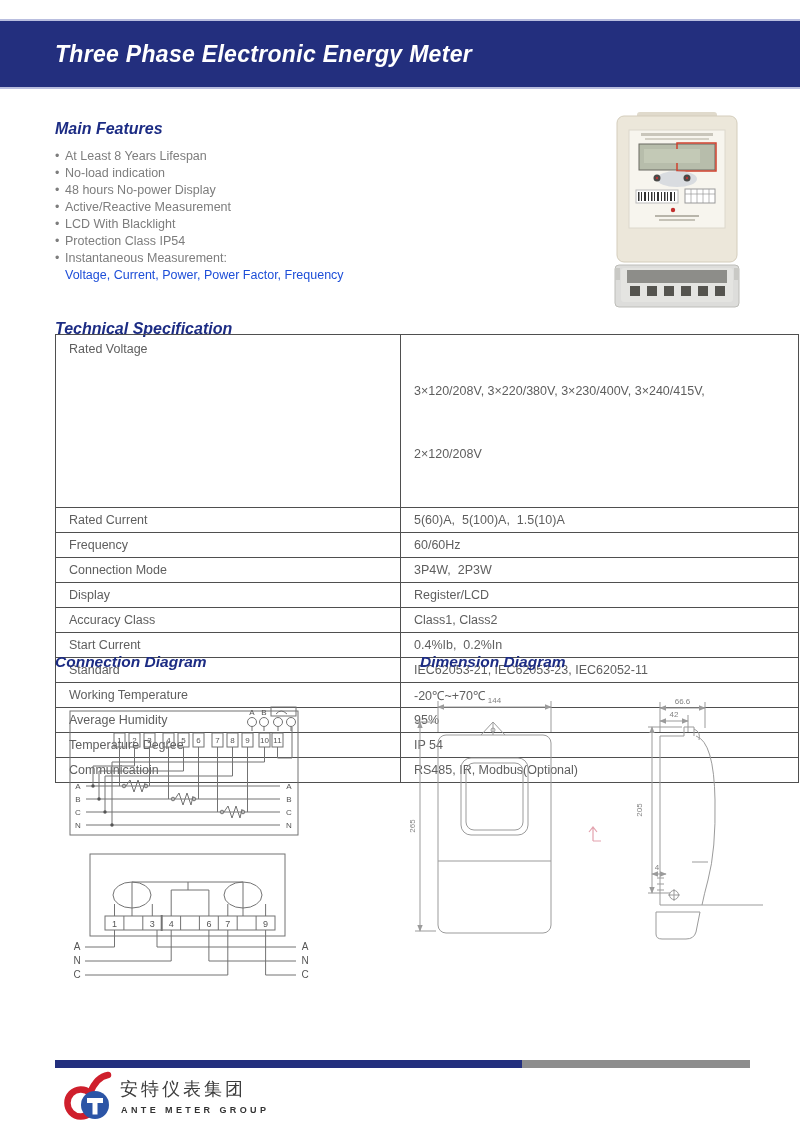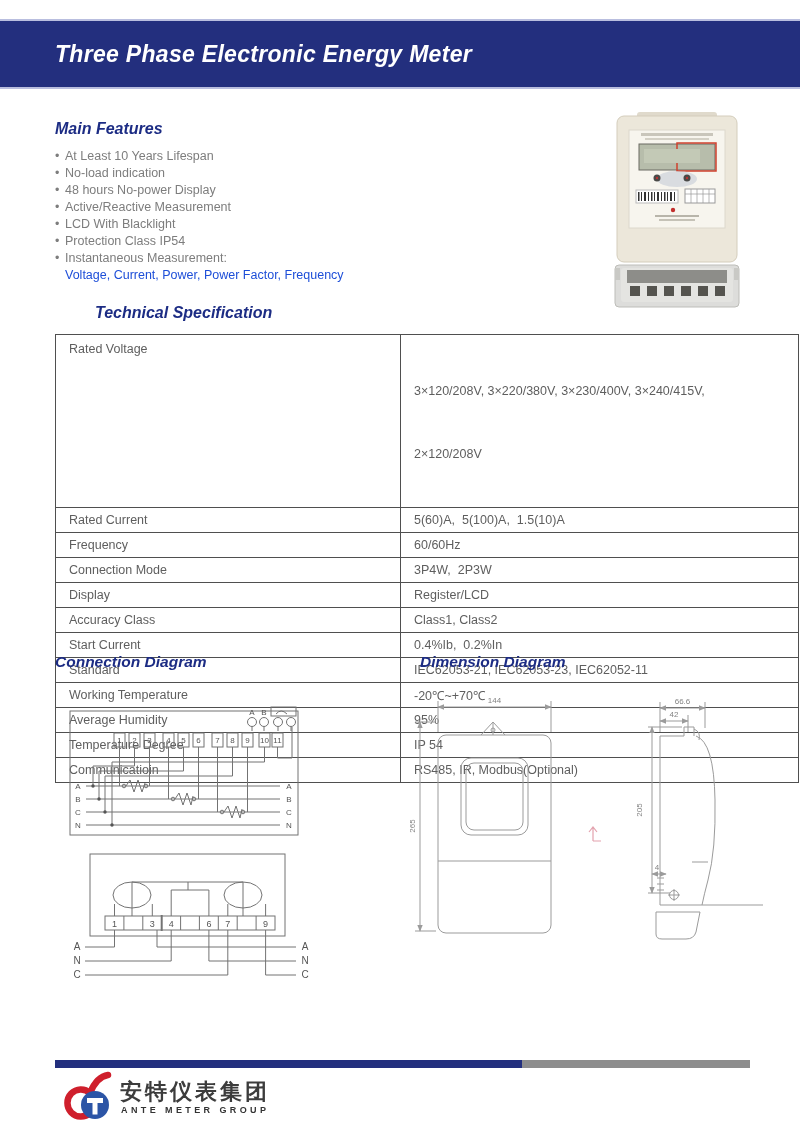--- a/index.html
+++ b/index.html
@@ -41,42 +41,42 @@
   .dsvg{position:absolute;}
   svg text{font-family:"Liberation Sans",sans-serif;}
   .conn-txt{fill:#555;font-size:8px;}
   .conn-num{fill:#555;font-size:8px;}
   .dim-txt{fill:#838383;font-size:8px;}
   
   .bar-blue{position:absolute;left:55px;top:1060px;width:467px;height:8px;background:#232f7e;}
   .bar-gray{position:absolute;left:522px;top:1060px;width:228px;height:8px;background:#8d8d8d;}
   .logo-mark{position:absolute;left:57px;top:1071px;}
   .logo-cn{
-    position:absolute;left:120px;top:1077px;font-size:22px;font-weight:bold;color:#3c3c3c;
+    position:absolute;left:120px;top:1077px;font-size:18px;font-weight:normal;color:#3c3c3c;
     letter-spacing:3px;white-space:nowrap;
   }
   .logo-en{
     position:absolute;left:121px;top:1105px;font-size:9px;font-weight:bold;color:#333;
     letter-spacing:3.4px;white-space:nowrap;
   }
 </style>
 </head>
 <body>
 
 <div id="page">
 
   <div class="band">
     <div class="title">Three Phase Electronic Energy Meter</div>
   </div>
 
   <div class="sec-head" style="left:55px;top:120px;">Main Features</div>
   <div class="features">
     <div class="item">
         <span class="bullet">•</span>
-        <span>At Least 10 Years Lifespan</span>
+        <span>At Least 8 Years Lifespan</span>
       </div>
     <div class="item">
         <span class="bullet">•</span>
         <span>No-load indication</span>
       </div>
     <div class="item">
         <span class="bullet">•</span>
         <span>48 hours No-power Display</span>
       </div>
     <div class="item">
@@ -144,21 +144,21 @@
         <rect x="40" y="174" width="10" height="10"></rect>
       <rect x="57" y="174" width="10" height="10"></rect>
         <rect x="74" y="174" width="10" height="10"></rect>
       <rect x="91" y="174" width="10" height="10"></rect>
         <rect x="108" y="174" width="10" height="10"></rect>
     </g>
     <rect x="8" y="156" width="5" height="12" fill="#c9c9c5"></rect>
     <rect x="127" y="156" width="5" height="12" fill="#c9c9c5"></rect>
   </svg>
 
-  <div class="sec-head" style="left:55px;top:304px;margin-left:40px;">Technical Specification</div>
+  <div class="sec-head" style="left:55px;top:320px;">Technical Specification</div>
   <table class="spec-table">
     <colgroup>
         <col class="c1">
         <col>
       </colgroup>
     <tbody>
         <tr class="dbl">
       <td>Rated Voltage</td>
       <td>
         <div>3×120/208V, 3×220/380V, 3×230/400V, 3×240/415V,</div>

